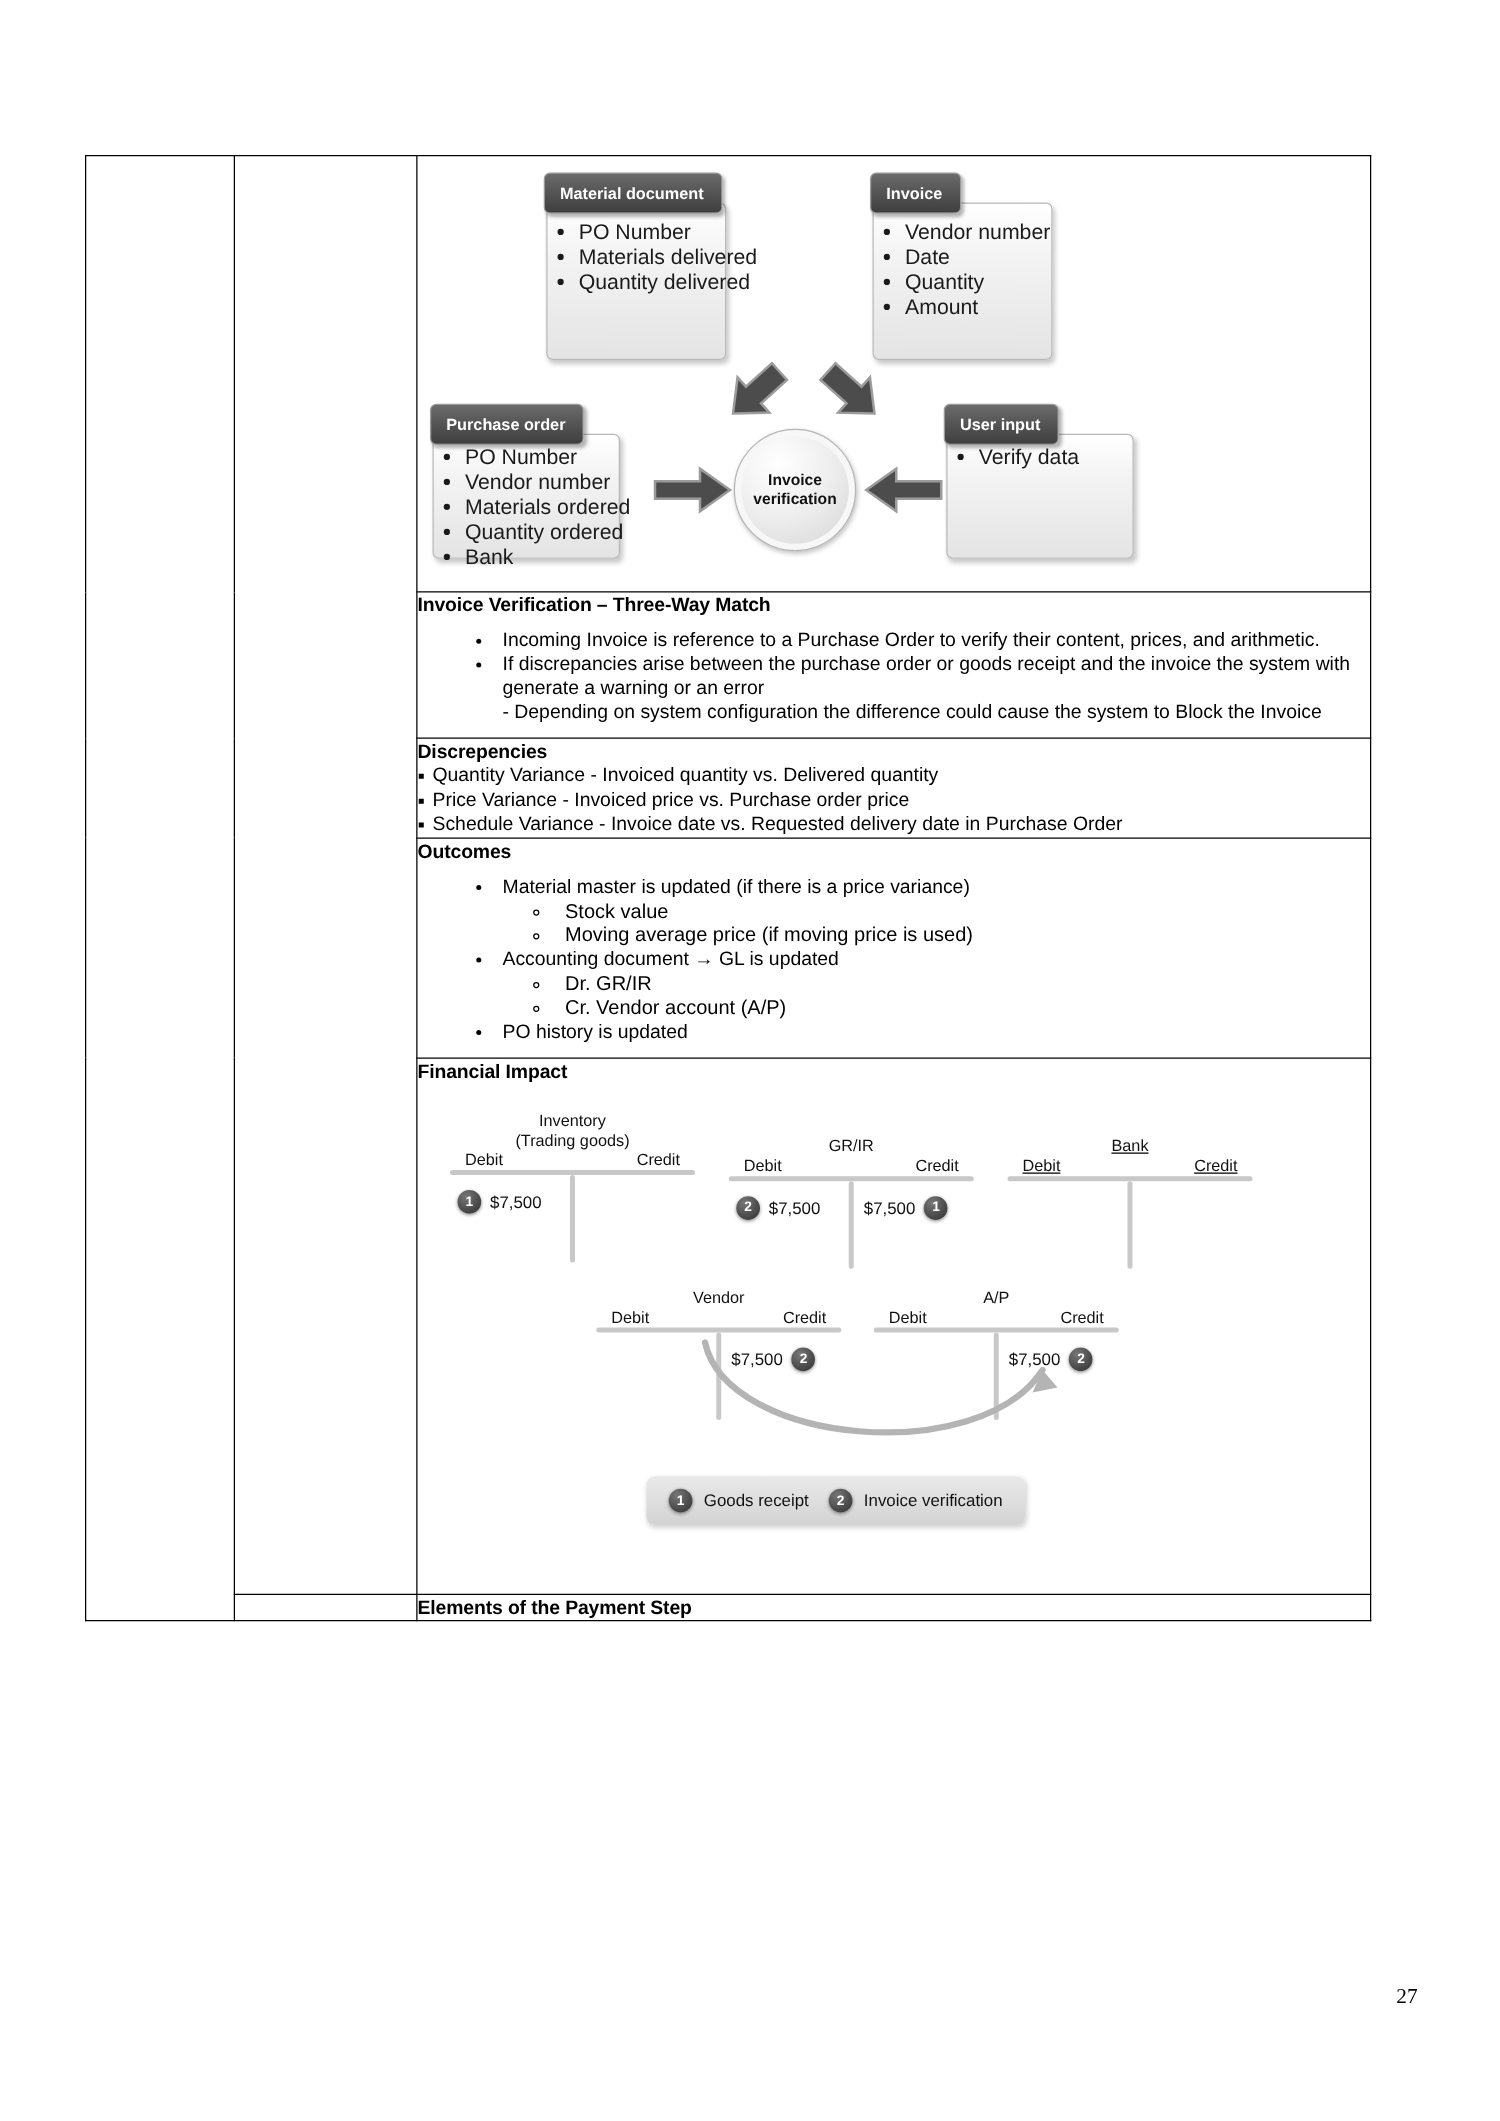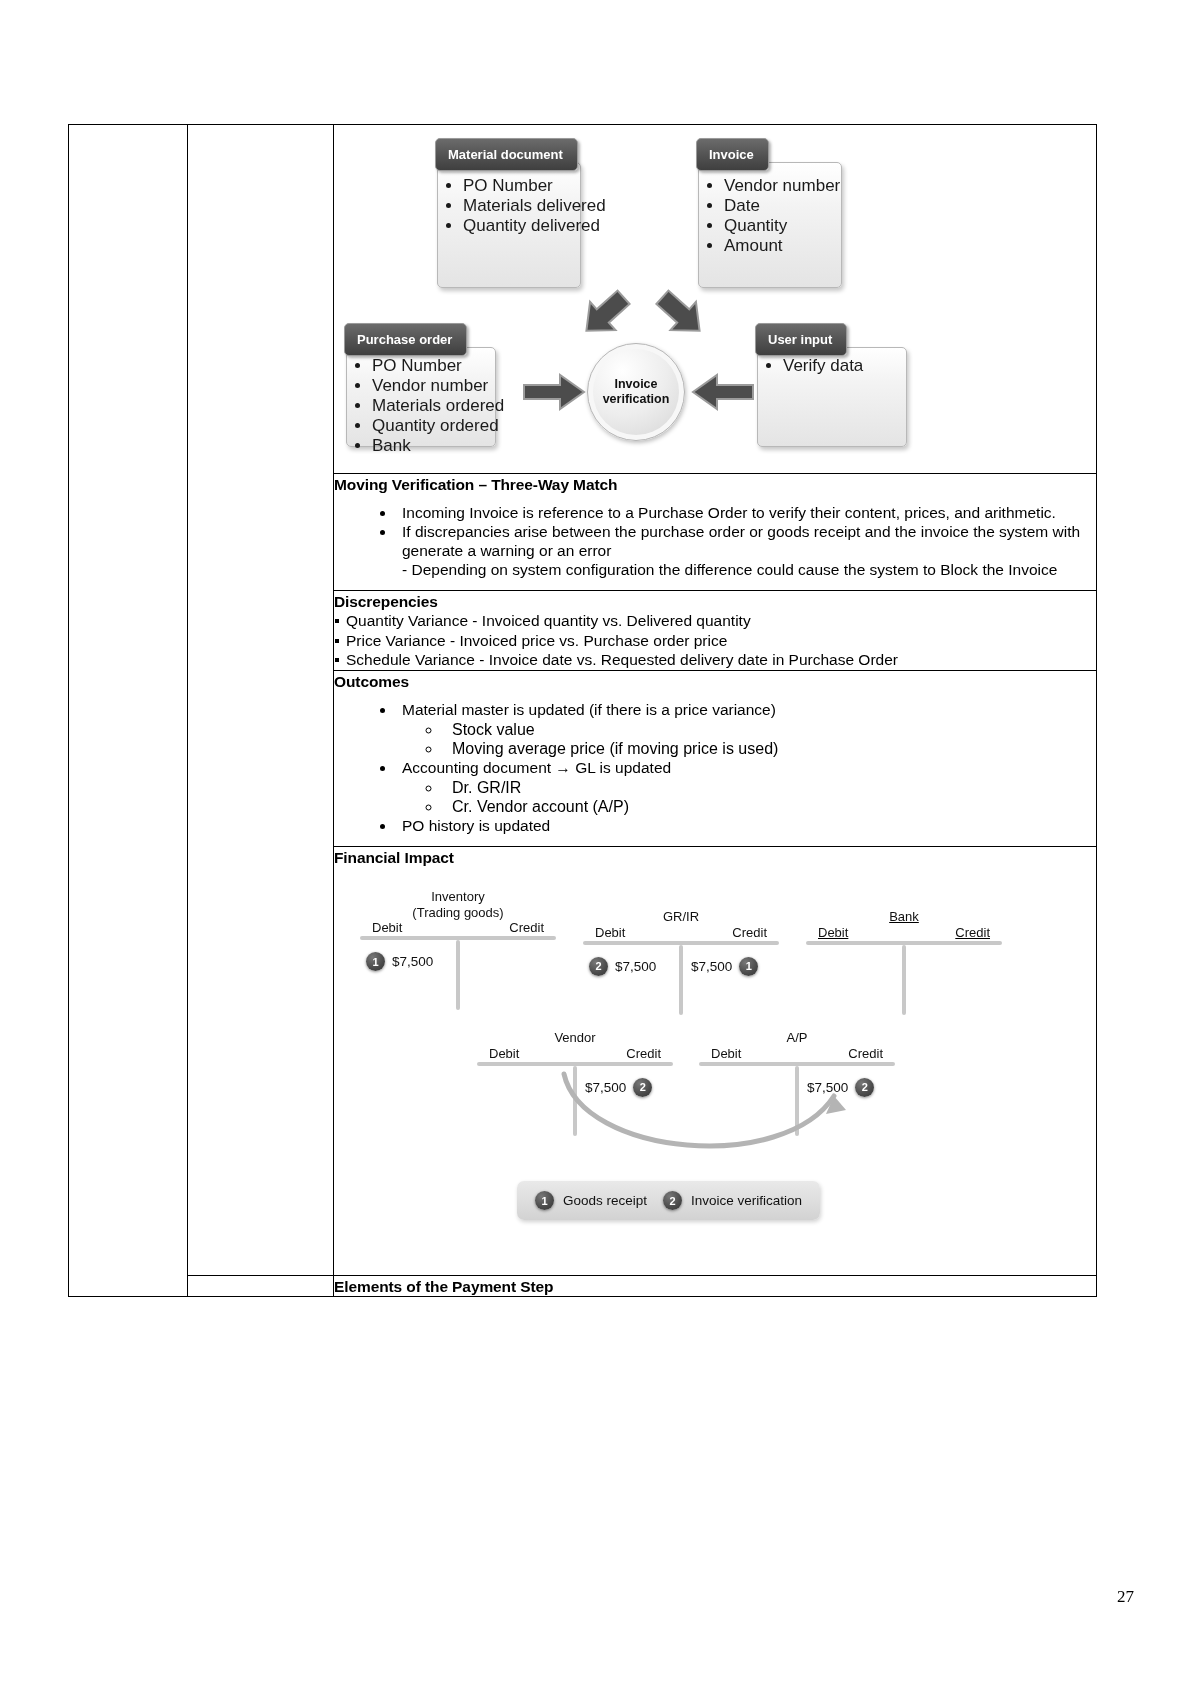--- a/index.html
+++ b/index.html
@@ -345,21 +345,21 @@
             <path d="M62 13 L26 13 L26 3 L2 20 L26 37 L26 27 L62 27 Z" fill="#4c4c4c" stroke="#9b9b9b" stroke-width="2"></path>
           </svg>
 
         </div>
 
       </td>
     </tr>
 
     <tr>
       <td class="col-c cell-pad">
-        <div class="sec-head">Moving Verification – Three-Way Match</div>
+        <div class="sec-head">Invoice Verification – Three-Way Match</div>
         <ul class="bul">
           <li>Incoming Invoice is reference to a Purchase Order to verify their content, prices, and arithmetic.</li>
           <li>
             <span>If discrepancies arise between the purchase order or goods receipt and the invoice the system with generate a warning or an error</span><br>
             <span>- Depending on system configuration the difference could cause the system to Block the Invoice</span>
           </li>
         </ul>
       </td>
     </tr>
 

